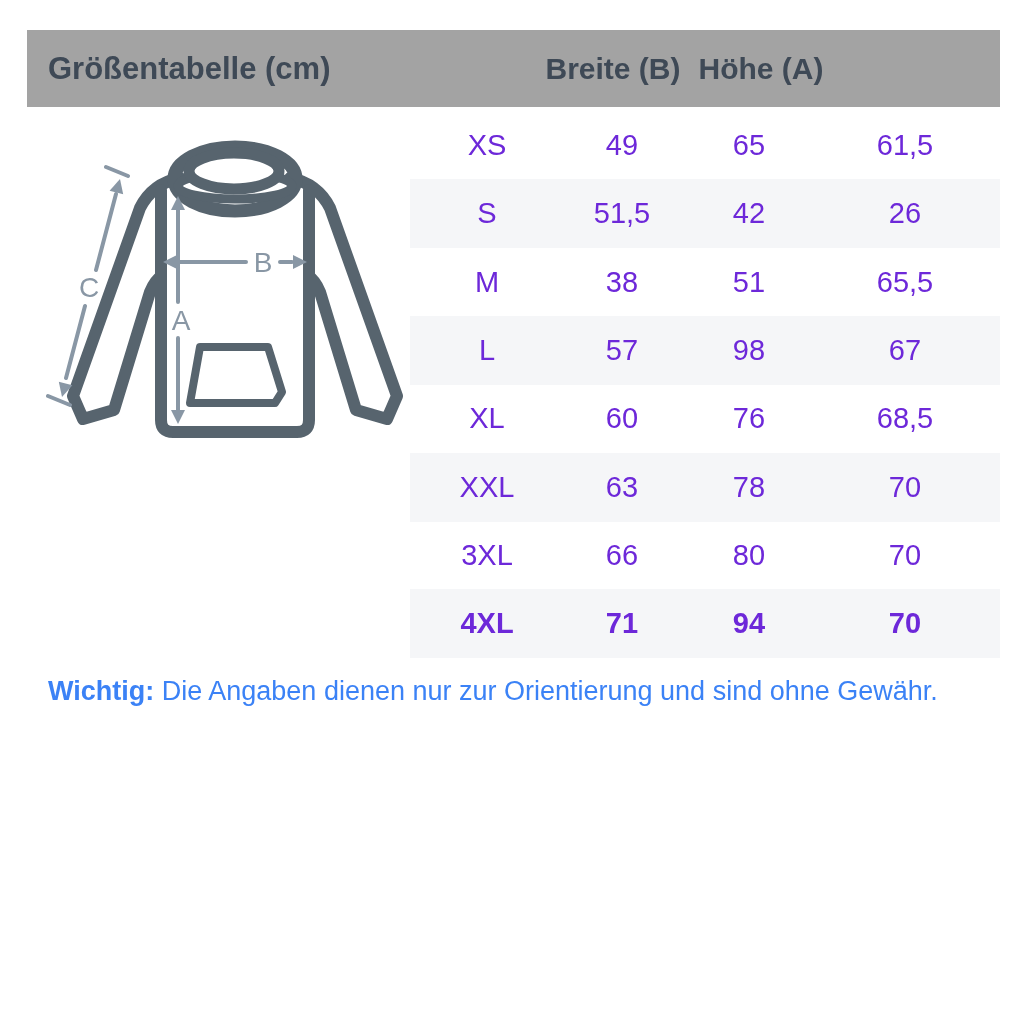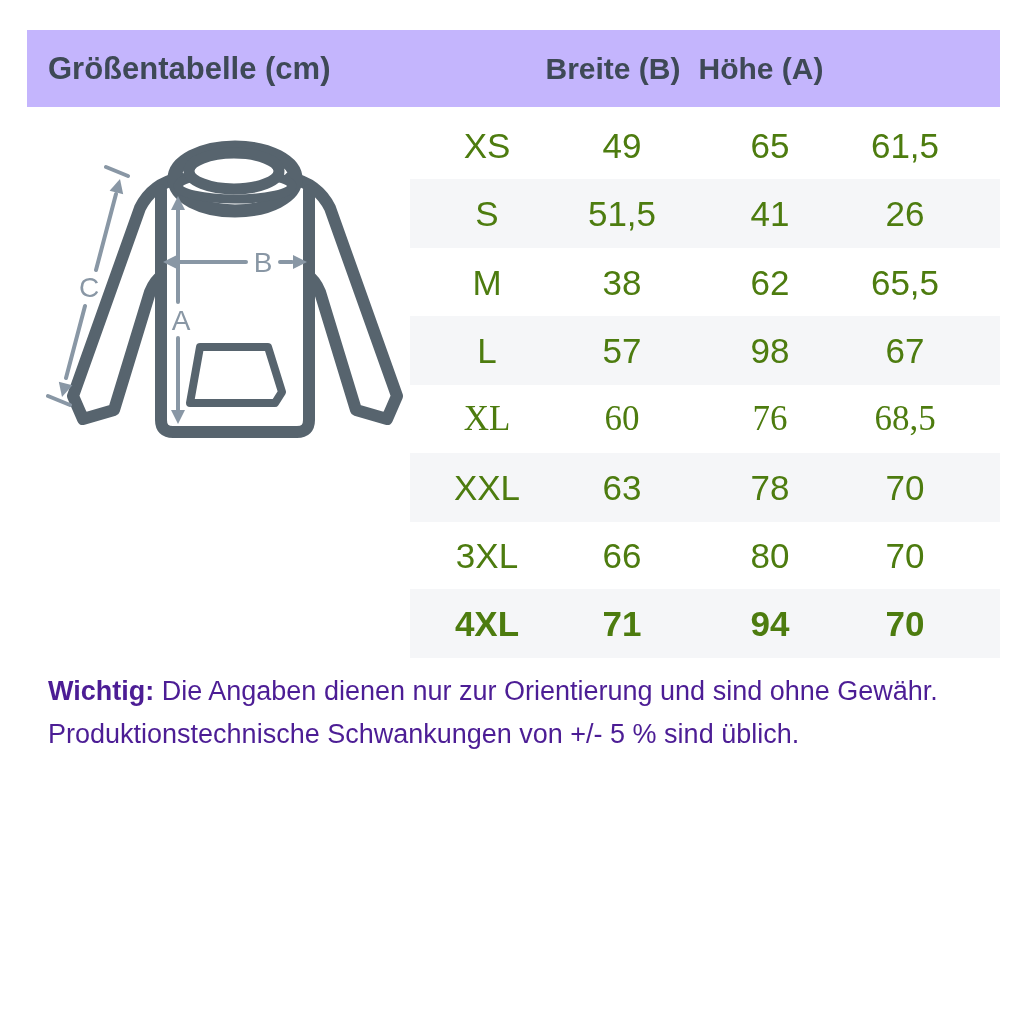--- a/index.html
+++ b/index.html
@@ -5,54 +5,54 @@
   html,body { margin:0; padding:0; background:#ffffff; }
   .canvas {
     position:relative; width:1024px; height:1024px;
     background:#ffffff; overflow:hidden;
     font-family:"Liberation Sans", sans-serif;
     color:#414C58;
   }
   
   .header-band {
     position:absolute; left:27px; top:30px; width:973px; height:77px;
-    background:#c4b5fd;
+    background:#a3a3a3;
   }
   .title {
     position:absolute; left:21px; top:50%; transform:translateY(-50%);
     font-size:31px; font-weight:bold; color:#3E4956; white-space:nowrap;
   }
   .col-head {
     position:absolute; top:50%; transform:translate(-50%,-50%);
     font-size:30px; font-weight:bold; color:#3E4956; white-space:nowrap;
   }
   .col-head.cb { left:586px; }
   .col-head.ch { left:734px; }
   .col-head.cc { left:877px; }
   
   .row { position:absolute; left:410px; width:590px; height:69px; }
   .row.striped { background:#F5F6F8; }
   .r0 { top:111px; } .r1 { top:179px; } .r2 { top:248px; } .r3 { top:316px; }
-  .r4 { top:384px;font-family:Liberation Serif, serif; } .r5 { top:453px; } .r6 { top:521px; } .r7 { top:589px;font-weight:bold; }
+  .r4 { top:384px; } .r5 { top:453px; } .r6 { top:521px; } .r7 { top:589px;font-weight:bold; }
   .cell {
     position:absolute; top:0; height:69px; line-height:69px;
-    transform:translateX(-50%); font-size:35px; color:#4d7c0f; white-space:nowrap;
+    transform:translateX(-50%); font-size:29px; color:#6d28d9; white-space:nowrap;
   }
   .cell.size { left:77px; }
   .cell.v1 { left:212px; }
-  .cell.v2 { left:360px;text-align:center; }
+  .cell.v2 { left:339px;text-align:center; }
   .cell.v3 { left:495px; }
   
   .hoodie-svg { position:absolute; left:40px; top:130px; width:372px; height:330px; }
   .dim-label {
     font-family:"Liberation Sans", sans-serif; font-size:28px;
     fill:#8997A5;
   }
   
-  .footer { position:absolute; left:48px; top:670px; width:930px; color:#4c1d95; }
+  .footer { position:absolute; left:48px; top:670px; width:930px; color:#3b82f6; }
   .f-line { font-size:27px; line-height:43px; white-space:nowrap; }
   .f-bold { font-weight:bold; }
 </style>
 </head>
 <body>
 
 <div class="canvas">
 
   <div class="header-band">
     <div class="title">Größentabelle (cm)</div>
@@ -101,27 +101,27 @@
 
   <div class="row r0">
     <div class="cell size">XS</div>
     <div class="cell v1">49</div>
     <div class="cell v2">65</div>
     <div class="cell v3">61,5</div>
   </div>
   <div class="row r1 striped">
     <div class="cell size">S</div>
     <div class="cell v1">51,5</div>
-    <div class="cell v2">41</div>
+    <div class="cell v2">42</div>
     <div class="cell v3">26</div>
   </div>
   <div class="row r2">
     <div class="cell size">M</div>
     <div class="cell v1">38</div>
-    <div class="cell v2">62</div>
+    <div class="cell v2">51</div>
     <div class="cell v3">65,5</div>
   </div>
   <div class="row r3 striped">
     <div class="cell size">L</div>
     <div class="cell v1">57</div>
     <div class="cell v2">98</div>
     <div class="cell v3">67</div>
   </div>
   <div class="row r4">
     <div class="cell size">XL</div>
@@ -143,16 +143,15 @@
   </div>
   <div class="row r7 striped">
     <div class="cell size">4XL</div>
     <div class="cell v1">71</div>
     <div class="cell v2">94</div>
     <div class="cell v3">70</div>
   </div>
 
   <div class="footer">
     <div class="f-line"><span class="f-bold">Wichtig:</span> <span>Die Angaben dienen nur zur Orientierung und sind ohne Gewähr.</span></div>
-    <div class="f-line">Produktionstechnische Schwankungen von +/- 5 % sind üblich.</div>
   </div>
 
 </div>
 
 </body></html>

